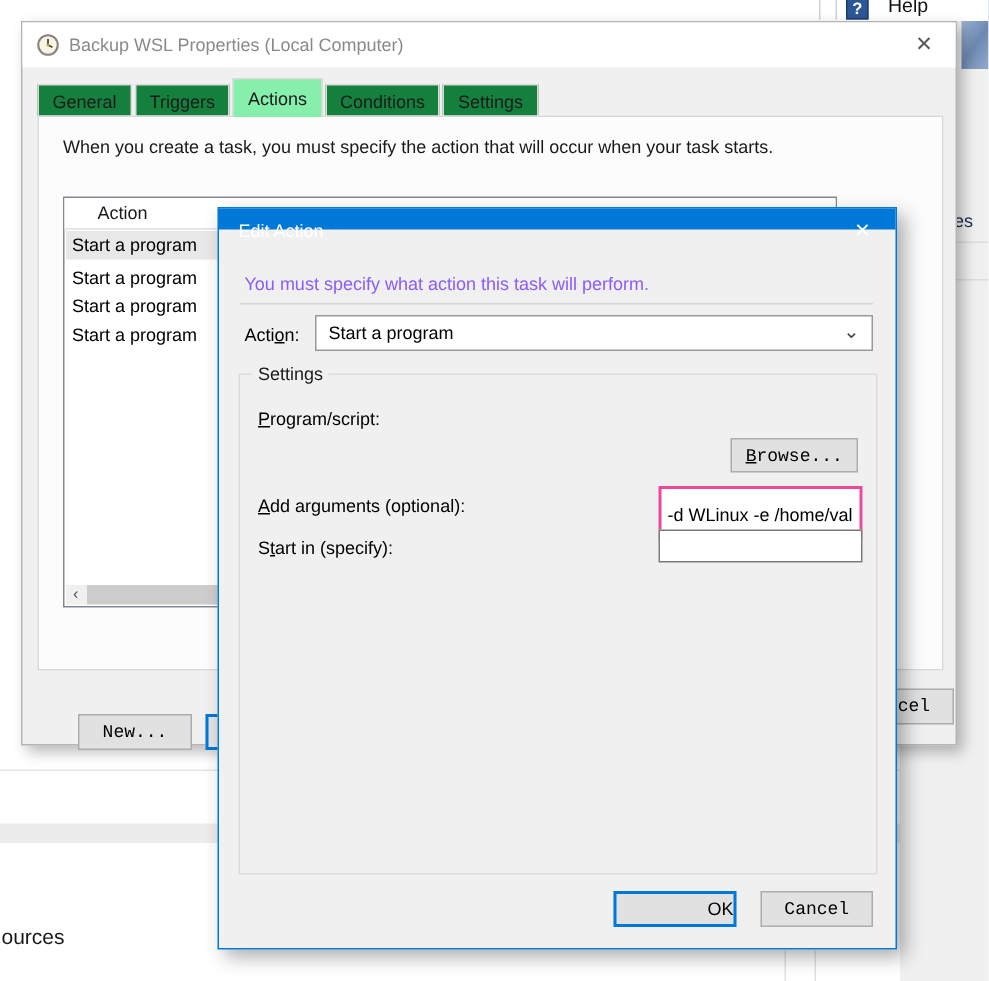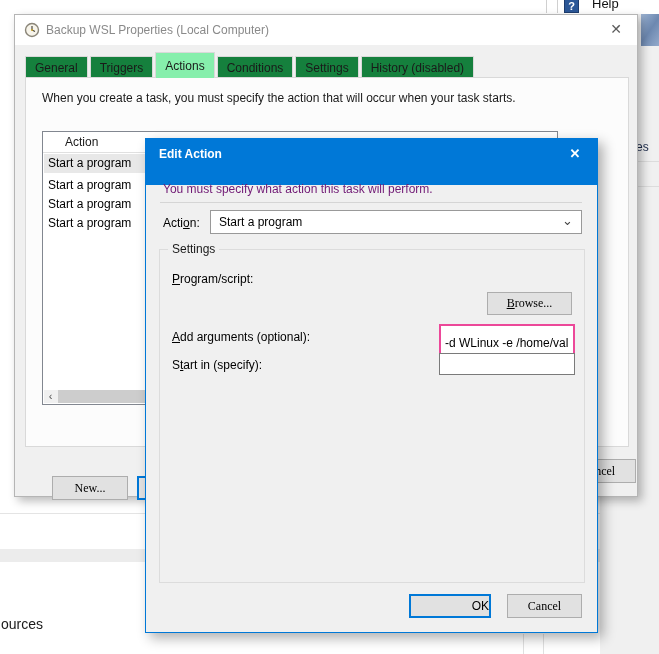--- a/index.html
+++ b/index.html
@@ -41,32 +41,32 @@
 
   .listbox { position:absolute; left:16px; top:53px; width:516px; height:274px; background:#fff; border:1px solid #828790; }
   .lb-header { position:absolute; left:0; top:0; right:0; height:21px; background:#fff; border-bottom:1px solid #e0e0e0; }
   .lb-header-label { position:absolute; left:22px; top:3px; color:#1a1a1a; }
   .lb-row { position:absolute; left:1px; right:1px; height:19px; line-height:19px; padding-left:4px; color:#000; background:#fff; }
   .lb-row.sel { background:#e8e8e8; }
   .hscroll { position:absolute; left:1px; right:1px; bottom:1px; height:13px; background:#f0f0f0; }
   .hs-arrow { position:absolute; left:0; top:0; width:13px; height:13px; text-align:center; line-height:12px; font-size:11px; color:#505050; }
   .hs-thumb { position:absolute; left:14px; top:0; width:240px; height:13px; background:#cdcdcd; }
 
-  .btn { background:#e1e1e1; border:1px solid #adadad; font-family:Liberation Serif, serif; font-size:12px; color:#000; text-align:center; }
+  .btn { background:#e1e1e1; border:1px solid #adadad; font-family:Liberation Mono, monospace; font-size:12px; color:#000; text-align:center; }
   .new-btn { position:absolute; left:26px; top:398px; width:76px; height:24px; }
   .edit-btn-frag { position:absolute; left:111px; top:398px; width:40px; height:24px; background:#e3e3e3; border:2px solid #0078d7; }
   .props-cancel { position:absolute; left:546px; top:444px; width:75px; height:24px; line-height:22px; }
 
   
   .edit-dlg { position:absolute; left:145px; top:138px; width:453px; height:495px; background:#f0f0f0;
               border:1px solid #0078d7; box-shadow:5px 5px 12px rgba(0,0,0,.32); z-index:20; }
-  .ed-titlebar { position:absolute; left:0; top:0; right:0; height:46px; background:#0078d7;font-weight:bold; }
+  .ed-titlebar { position:absolute; left:0; top:0; right:0; height:14px; background:#0078d7; }
   .ed-title { position:absolute; left:13px; top:8px; color:#fff; font-size:12px; }
   .ed-close { position:absolute; right:0; top:0; width:44px; height:30px; color:#fff; text-align:center; line-height:30px; font-size:13px; }
-  .ed-intro { position:absolute; left:17px; top:43px; color:#701a75; }
+  .ed-intro { position:absolute; left:17px; top:43px; color:#8b5cf6; }
   .ed-sep { position:absolute; left:14px; right:15px; top:63px; height:1px; background:#d5d5d5; }
   .ed-action-label { position:absolute; left:17px; top:77px; }
   .combo { position:absolute; left:64px; top:71px; width:372px; height:24px; background:#fff; border:1px solid #999; }
   .combo-value { position:absolute; left:8px; top:4px; }
   .combo-chevron { position:absolute; right:8px; top:2px; color:#444; font-size:13px; }
 
   .groupbox { position:absolute; left:13px; top:110px; width:426px; height:334px; border:1px solid #dcdcdc; }
   .gb-legend { position:absolute; left:8px; top:-8px; background:#f0f0f0; padding:0 4px; color:#1a1a1a; }
   .gb-label { position:absolute; color:#000; }
   .txtin { position:absolute; background:#fff; border:1px solid #7a7a7a; font-family:"Liberation Sans",sans-serif; font-size:12px; padding:0 4px; color:#000; }
@@ -117,21 +117,20 @@
       <span class="props-title">Backup WSL Properties (Local Computer)</span>
       <span class="props-close">✕</span>
     </div>
 
     <div class="tabstrip">
       <div class="tab">General</div>
       <div class="tab">Triggers</div>
       <div class="tab active">Actions</div>
       <div class="tab">Conditions</div>
       <div class="tab">Settings</div>
-      <div class="tab">History (disabled)</div>
     </div>
 
     <div class="tabpage">
       <div class="page-desc">When you create a task, you must specify the action that will occur when your task starts.</div>
 
       <div class="listbox">
         <div class="lb-header">
           <span class="lb-header-label">Action</span>
         </div>
         <div class="lb-row sel" style="top:22px;">Start a program</div>

